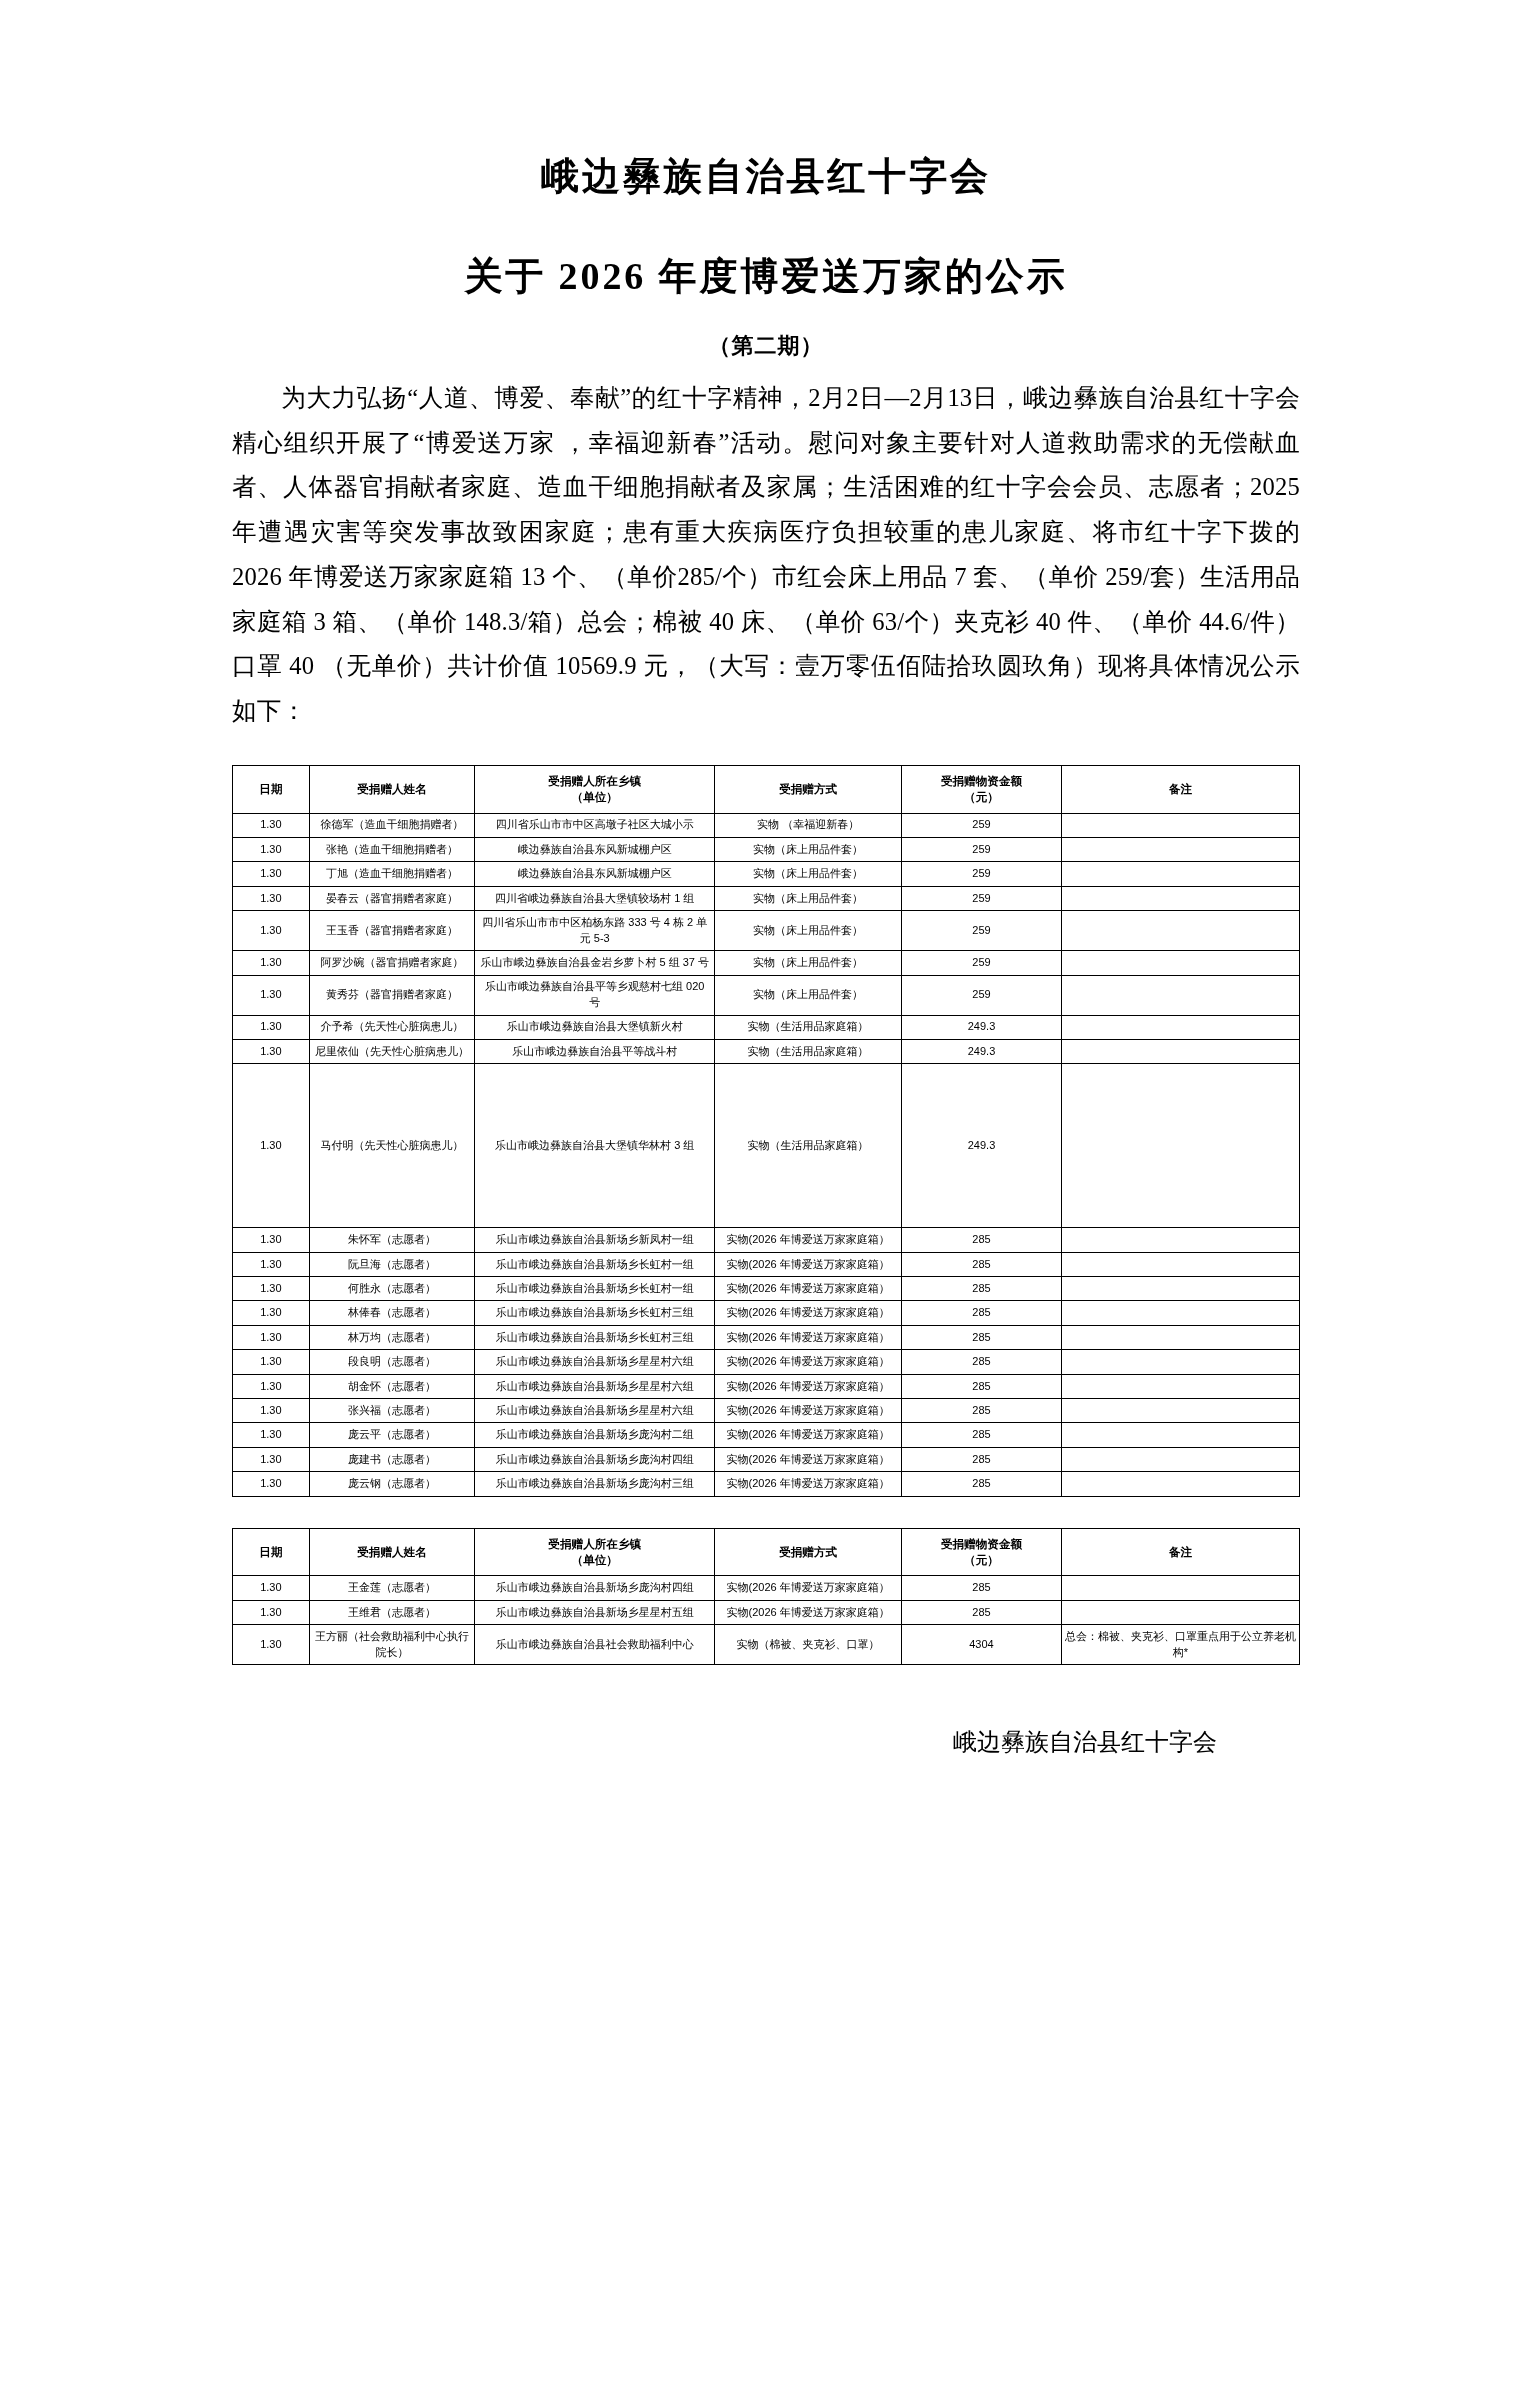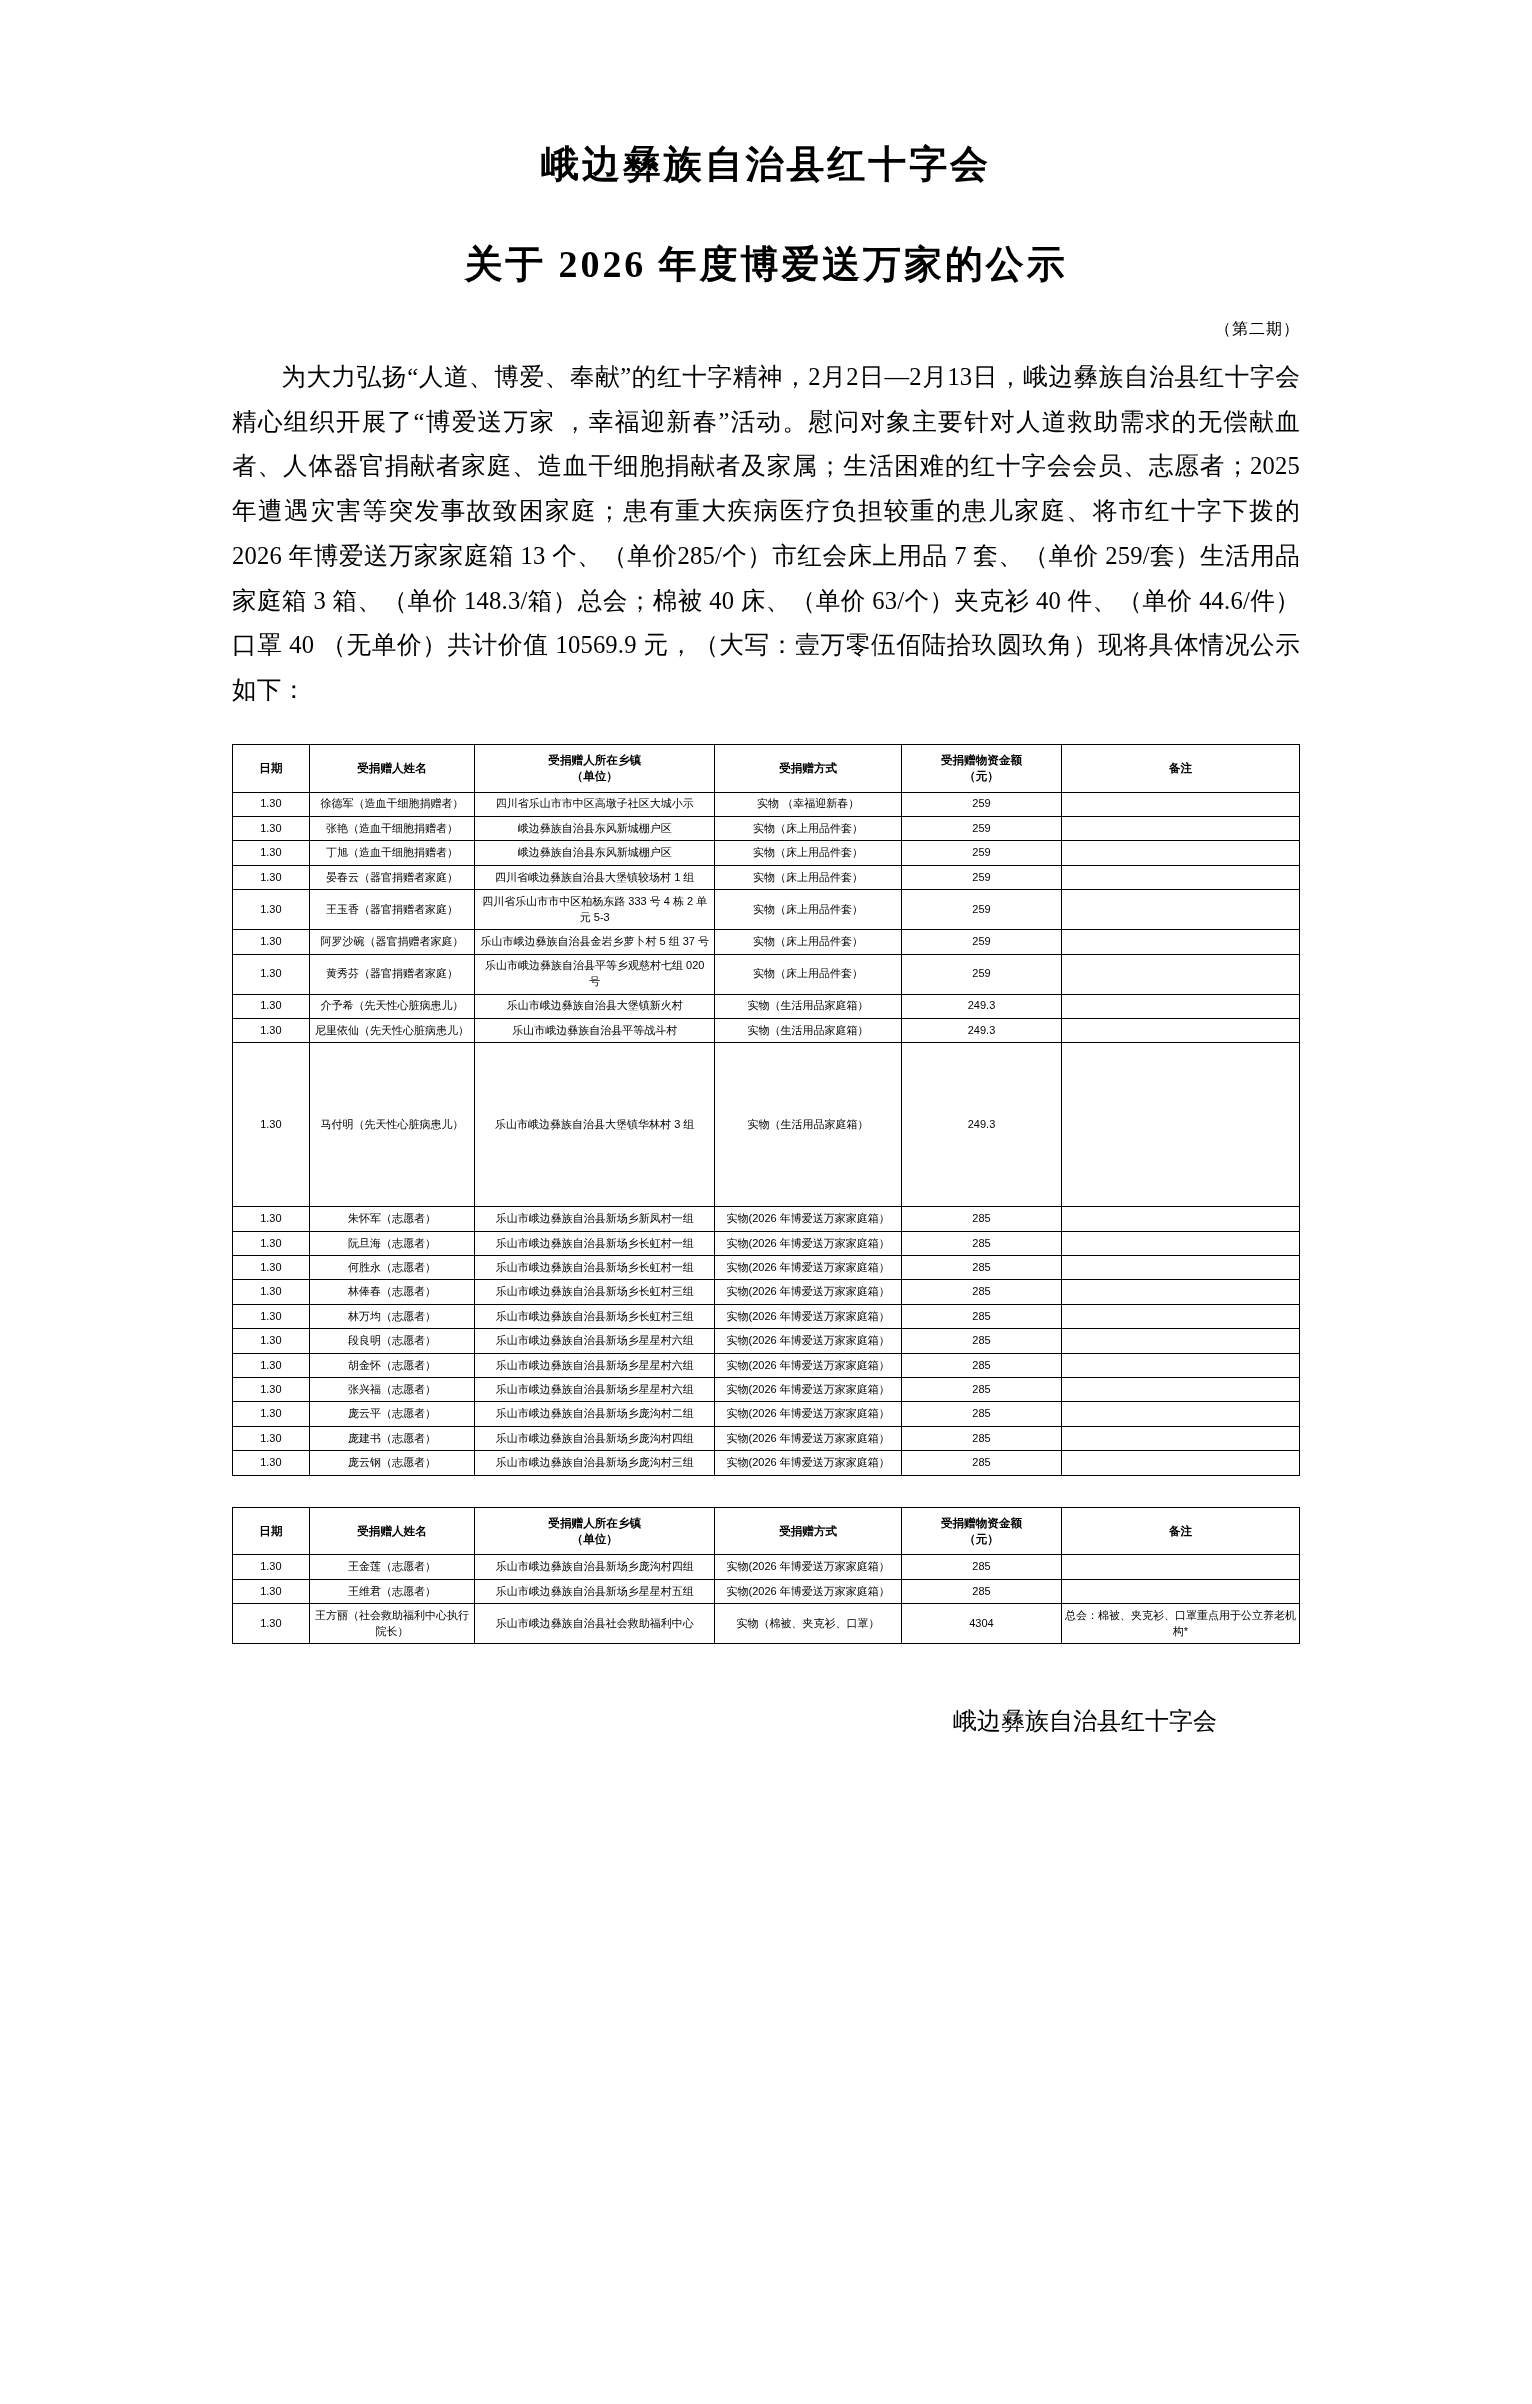--- a/index.html
+++ b/index.html
@@ -12,21 +12,21 @@
     height: 2404px;
     font-family: "Liberation Serif", "DejaVu Serif", serif;
     color: #000000;
     overflow: hidden;
   }
   .page {
     position: relative;
     width: 1532px;
     height: 2404px;
     box-sizing: border-box;
-    padding: 0 232px;
+    padding: 12px 232px;
     background: #fff;
   }
   .title-block {
     padding-top: 135px;
     text-align: center;
   }
   .doc-title-1 {
     font-size: 38px;
     font-weight: 700;
     letter-spacing: 2.9px;
@@ -35,25 +35,24 @@
   }
   .doc-title-2 {
     font-size: 38px;
     font-weight: 700;
     letter-spacing: 2.9px;
     line-height: 1.55;
     margin-top: 41px;
     font-family: "Liberation Serif", "DejaVu Serif", serif;
   }
   .doc-subtitle {
-    font-size: 16px;
-    font-weight: 400;
+    font-size: 22px;
+    font-weight: 700;
     margin-top: 25px;
     letter-spacing: 1px;
-    text-align: right;
   }
   .body-text {
     margin-top: 15px;
     font-size: 24.6px;
     line-height: 1.82;
     text-align: justify;
     text-justify: inter-ideograph;
     text-indent: 2em;
     letter-spacing: 0.2px;
     font-family: "Liberation Serif", "DejaVu Serif", serif;

